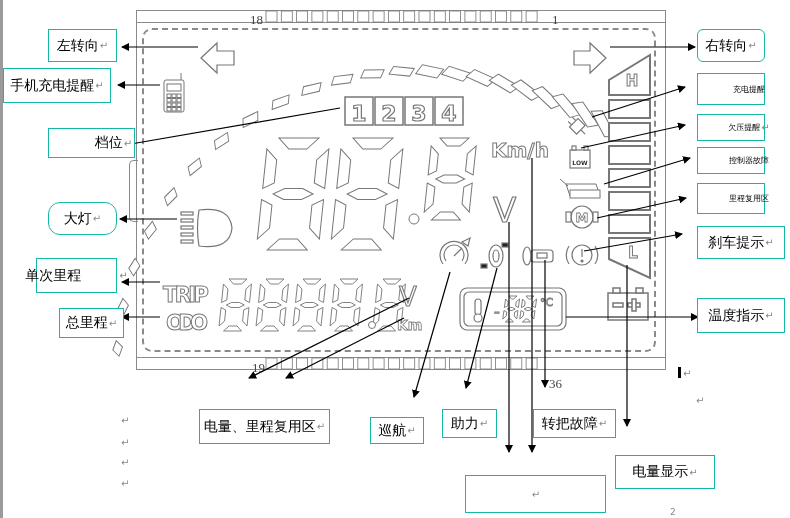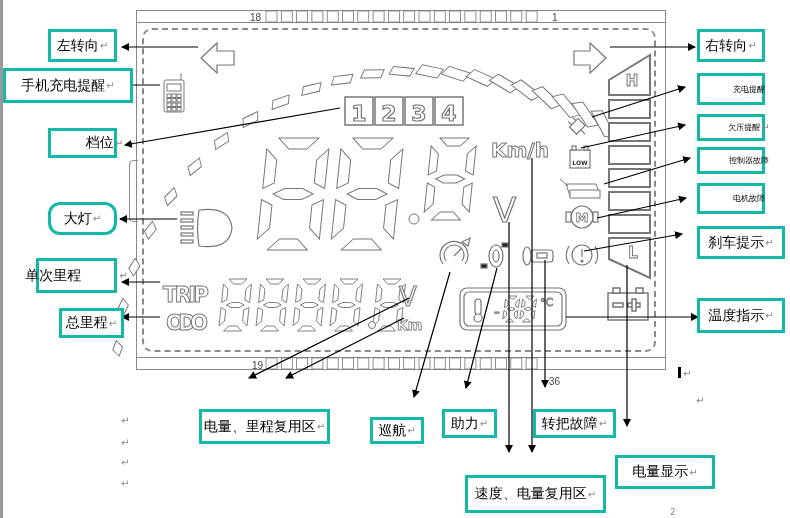--- a/index.html
+++ b/index.html
@@ -9,22 +9,22 @@
   .lcd-outer { position: absolute; left: 136px; top: 10px; width: 530px; height: 360px;
                border: 1px solid #8a8a8a; box-sizing: border-box; }
   .lcd-band-top { position: absolute; left: 136px; top: 10px; width: 530px; height: 13px;
                   border-bottom: 1px solid #8a8a8a; box-sizing: border-box; }
   .lcd-band-bot { position: absolute; left: 136px; top: 357px; width: 530px; height: 13px;
                   border-top: 1px solid #8a8a8a; box-sizing: border-box; }
   .lcd-inner { position: absolute; left: 142px; top: 28px; width: 514px; height: 324px;
                border: 2px dashed #8a8a8a; border-radius: 10px; box-sizing: border-box; }
   .side-tab { position: absolute; left: 129px; top: 160px; width: 8px; height: 60px;
               border: 1px solid #8a8a8a; border-right: none; border-radius: 5px 0 0 5px; }
-  .pin-num { position: absolute; font-size: 10px; color: #444; font-family: Liberation Sans, sans-serif; }
-  .label-box { position: absolute; border: 3px solid #14b8a6; background: #fff;
+  .pin-num { position: absolute; font-size: 13px; color: #444; font-family: Liberation Serif, serif; }
+  .label-box { position: absolute; border: 1px solid #14b8a6; background: #fff;
                box-sizing: border-box; display: flex; align-items: center; justify-content: center;
                color: #000; white-space: nowrap; }
   .label-box .ret { color: #888; font-size: 10px; margin-left: 1px; }
   .lg { font-size: 14px; }
   .sm { font-size: 8px; padding-left: 36px; }
   .para { position: absolute; color: #888; font-size: 10px; }
   svg.overlay { position: absolute; left: 0; top: 0; }
 </style>
 </head>
 <body>
@@ -375,57 +375,57 @@
     <line x1="627" y1="265" x2="627" y2="426" marker-end="url(#arr)"></line>
   </g>
 
   <rect x="678" y="367" width="3" height="11" fill="#000"></rect>
 </svg>
 
 <div class="label-box lg" style="left:48px;top:29px;width:69px;height:33px;">
   <span>左转向</span>
     <span class="ret">↵</span>
 </div>
-<div class="label-box lg" style="left:3px;top:68px;width:130px;height:35px;">
+<div class="label-box lg" style="left:3px;top:68px;width:108px;height:35px;">
   <span>手机充电提醒</span>
     <span class="ret">↵</span>
 </div>
-<div class="label-box lg" style="left:48px;top:128px;width:69px;height:30px;padding-left:44px;">
+<div class="label-box lg" style="left:48px;top:128px;width:87px;height:30px;padding-left:44px;">
   <span>档位</span>
     <span class="ret">↵</span>
 </div>
 <div class="label-box lg" style="left:48px;top:202px;width:69px;height:33px;border-radius:12px;">
   <span>大灯</span>
     <span class="ret">↵</span>
 </div>
 <div class="label-box lg" style="left:36px;top:258px;width:81px;height:35px;gap:37px;">
   <span>单次里程</span>
     <span class="ret">↵</span>
 </div>
 <div class="label-box lg" style="left:59px;top:308px;width:65px;height:30px;align-items:center;">
   <span>总里程</span>
     <span class="ret">↵</span>
 </div>
 
-<div class="label-box lg" style="left:697px;top:29px;width:68px;height:33px;">
+<div class="label-box lg" style="left:697px;top:29px;width:68px;height:33px;border-radius:6px;">
   <span>右转向</span>
     <span class="ret">↵</span>
 </div>
 <div class="label-box sm" style="left:697px;top:73px;width:68px;height:32px;">
   <span>充电提醒</span>
 </div>
 <div class="label-box sm" style="left:697px;top:114px;width:68px;height:27px;">
   <span>欠压提醒</span>
     <span class="ret">↵</span>
 </div>
 <div class="label-box sm" style="left:697px;top:147px;width:68px;height:27px;">
   <span>控制器故障</span>
 </div>
 <div class="label-box sm" style="left:697px;top:183px;width:68px;height:31px;">
-  <span>电机故障</span>
+  <span>里程复用区</span>
 </div>
 <div class="label-box lg" style="left:697px;top:226px;width:88px;height:33px;">
   <span>刹车提示</span>
     <span class="ret">↵</span>
 </div>
 <div class="label-box lg" style="left:697px;top:298px;width:88px;height:35px;">
   <span>温度指示</span>
     <span class="ret">↵</span>
 </div>
 
@@ -443,21 +443,20 @@
 </div>
 <div class="label-box lg" style="left:533px;top:409px;width:83px;height:29px;">
   <span>转把故障</span>
     <span class="ret">↵</span>
 </div>
 <div class="label-box lg" style="left:615px;top:455px;width:100px;height:34px;">
   <span>电量显示</span>
     <span class="ret">↵</span>
 </div>
 <div class="label-box lg" style="left:465px;top:475px;width:141px;height:38px;">
-  <span>速度、电量复用区</span>
     <span class="ret">↵</span>
 </div>
 
 <span class="para" style="left:121px;top:415px;">↵</span>
 <span class="para" style="left:121px;top:437px;">↵</span>
 <span class="para" style="left:121px;top:457px;">↵</span>
 <span class="para" style="left:121px;top:478px;">↵</span>
 <span class="para" style="left:696px;top:395px;">↵</span>
 <span class="para" style="left:683px;top:368px;">↵</span>
 <span class="para" style="left:670px;top:507px;font-size:9px;">2</span>

